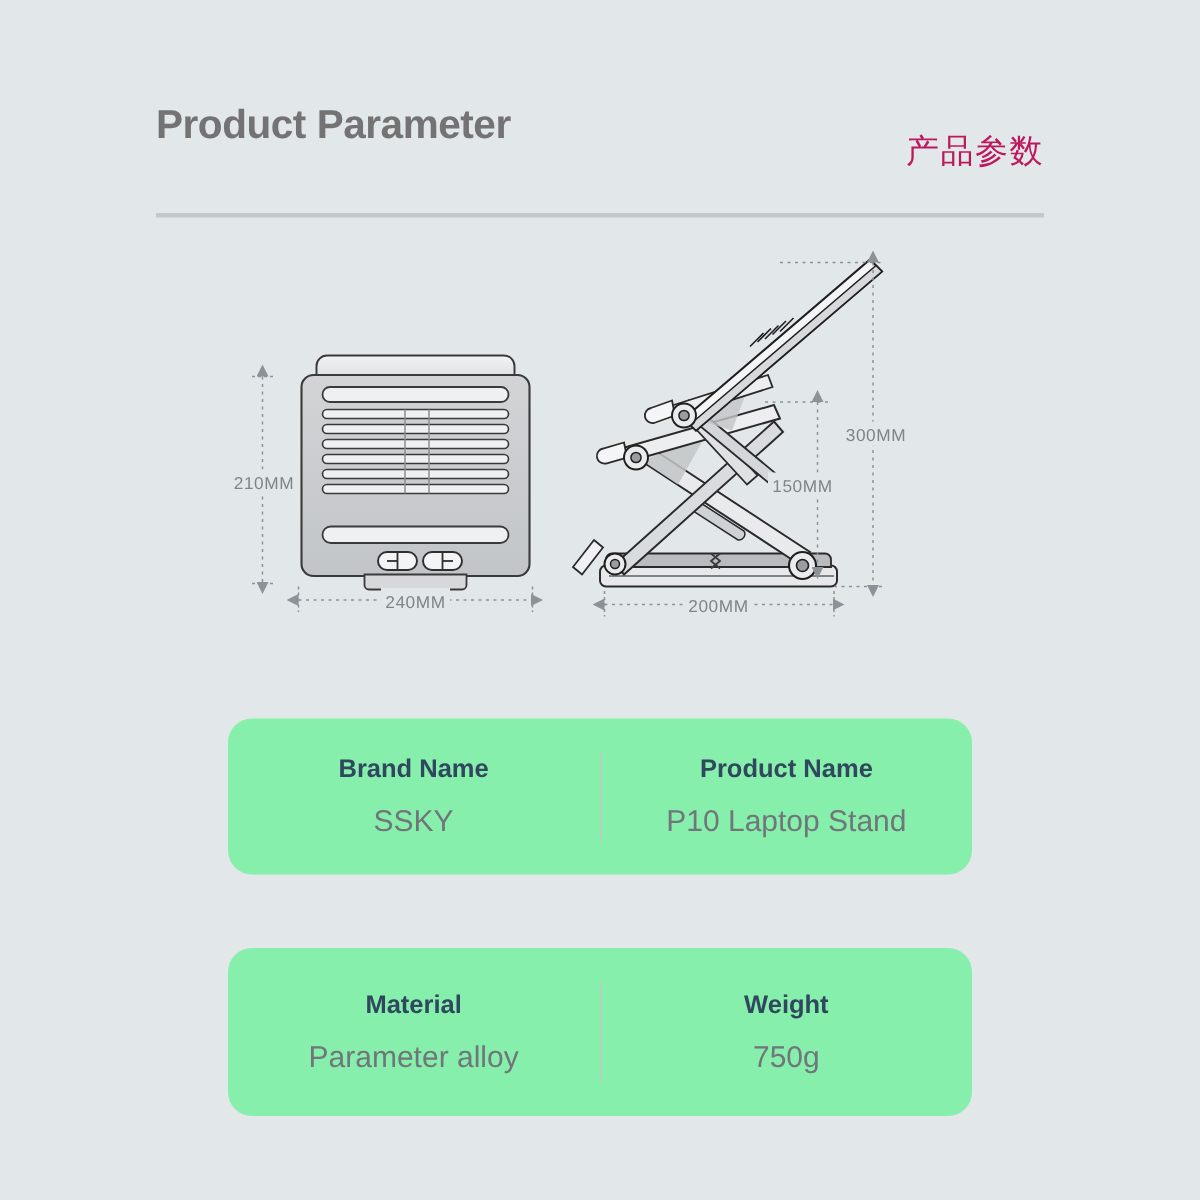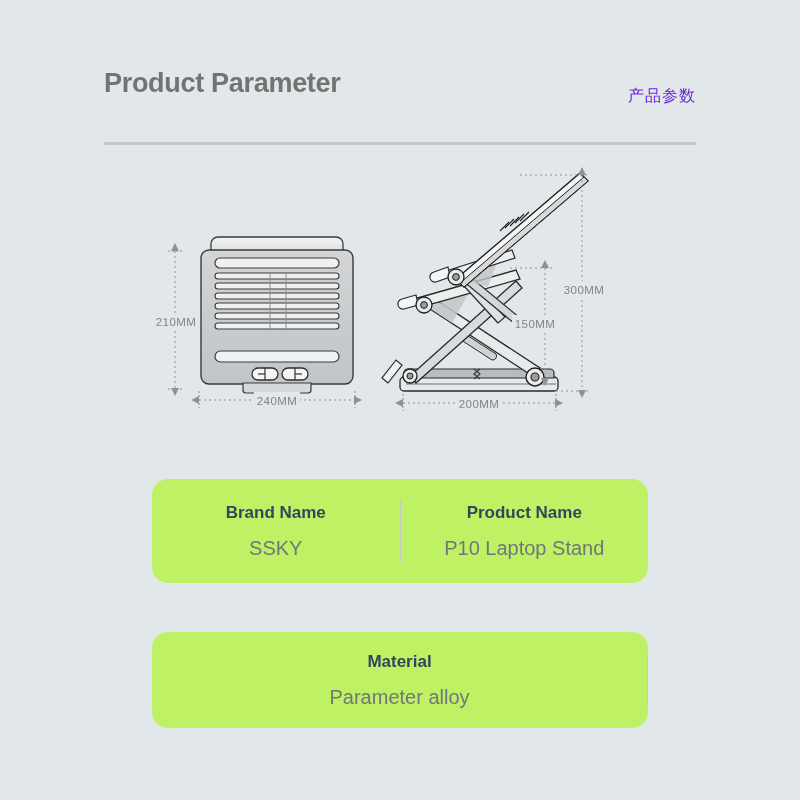--- a/index.html
+++ b/index.html
@@ -29,22 +29,22 @@
     top: 0;
     font-size: 27px;
     font-weight: bold;
     color: #737373;
     letter-spacing: -0.3px;
   }
   .header-sub {
     position: absolute;
     right: 0;
     top: 18px;
-    font-size: 16px;
-    color: #6d28d9;
+    font-size: 22px;
+    color: #be185d;
     letter-spacing: 1px;
   }
   .header-rule {
     position: absolute;
     left: 0;
     right: 0;
     top: 74px;
     height: 3px;
     background: #c3c8cc;
   }
@@ -59,28 +59,28 @@
   }
   .diagram svg {
     display: block;
   }
 
   
   .card {
     position: absolute;
     left: 152px;
     width: 496px;
-    background: #bef264;
+    background: #86efac;
     border-radius: 16px;
     display: flex;
     flex-direction: row;
     align-items: stretch;
   }
   .card-1 { top: 479px; height: 104px; }
-  .card-2 { top: 632px; height: 96px; }
+  .card-2 { top: 632px; height: 112px; }
 
   .card-cell {
     flex: 1 1 50%;
     display: flex;
     flex-direction: column;
     align-items: center;
     justify-content: center;
     gap: 14px;
     box-sizing: border-box;
   }
@@ -269,13 +269,17 @@
     <div class="cell-value">P10 Laptop Stand</div>
   </div>
 </div>
 
 <div class="card card-2">
   <div class="card-cell">
     <div class="cell-label">Material</div>
     <div class="cell-value">Parameter alloy</div>
   </div>
   <div class="card-divider"></div>
+  <div class="card-cell">
+    <div class="cell-label">Weight</div>
+    <div class="cell-value">750g</div>
+  </div>
 </div>
 
 </body></html>

